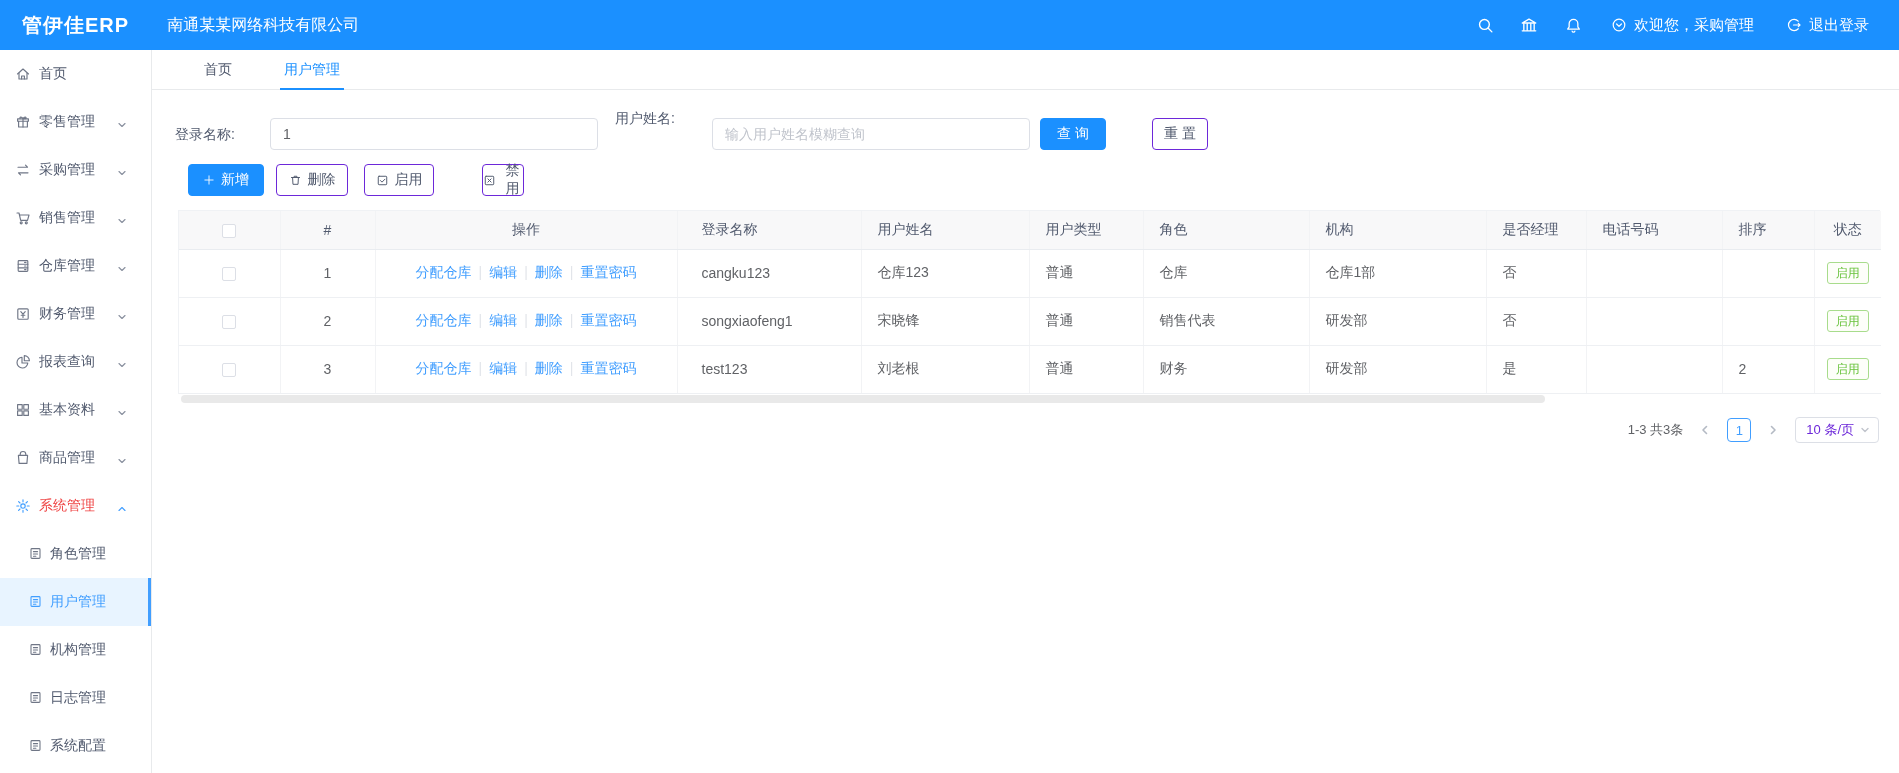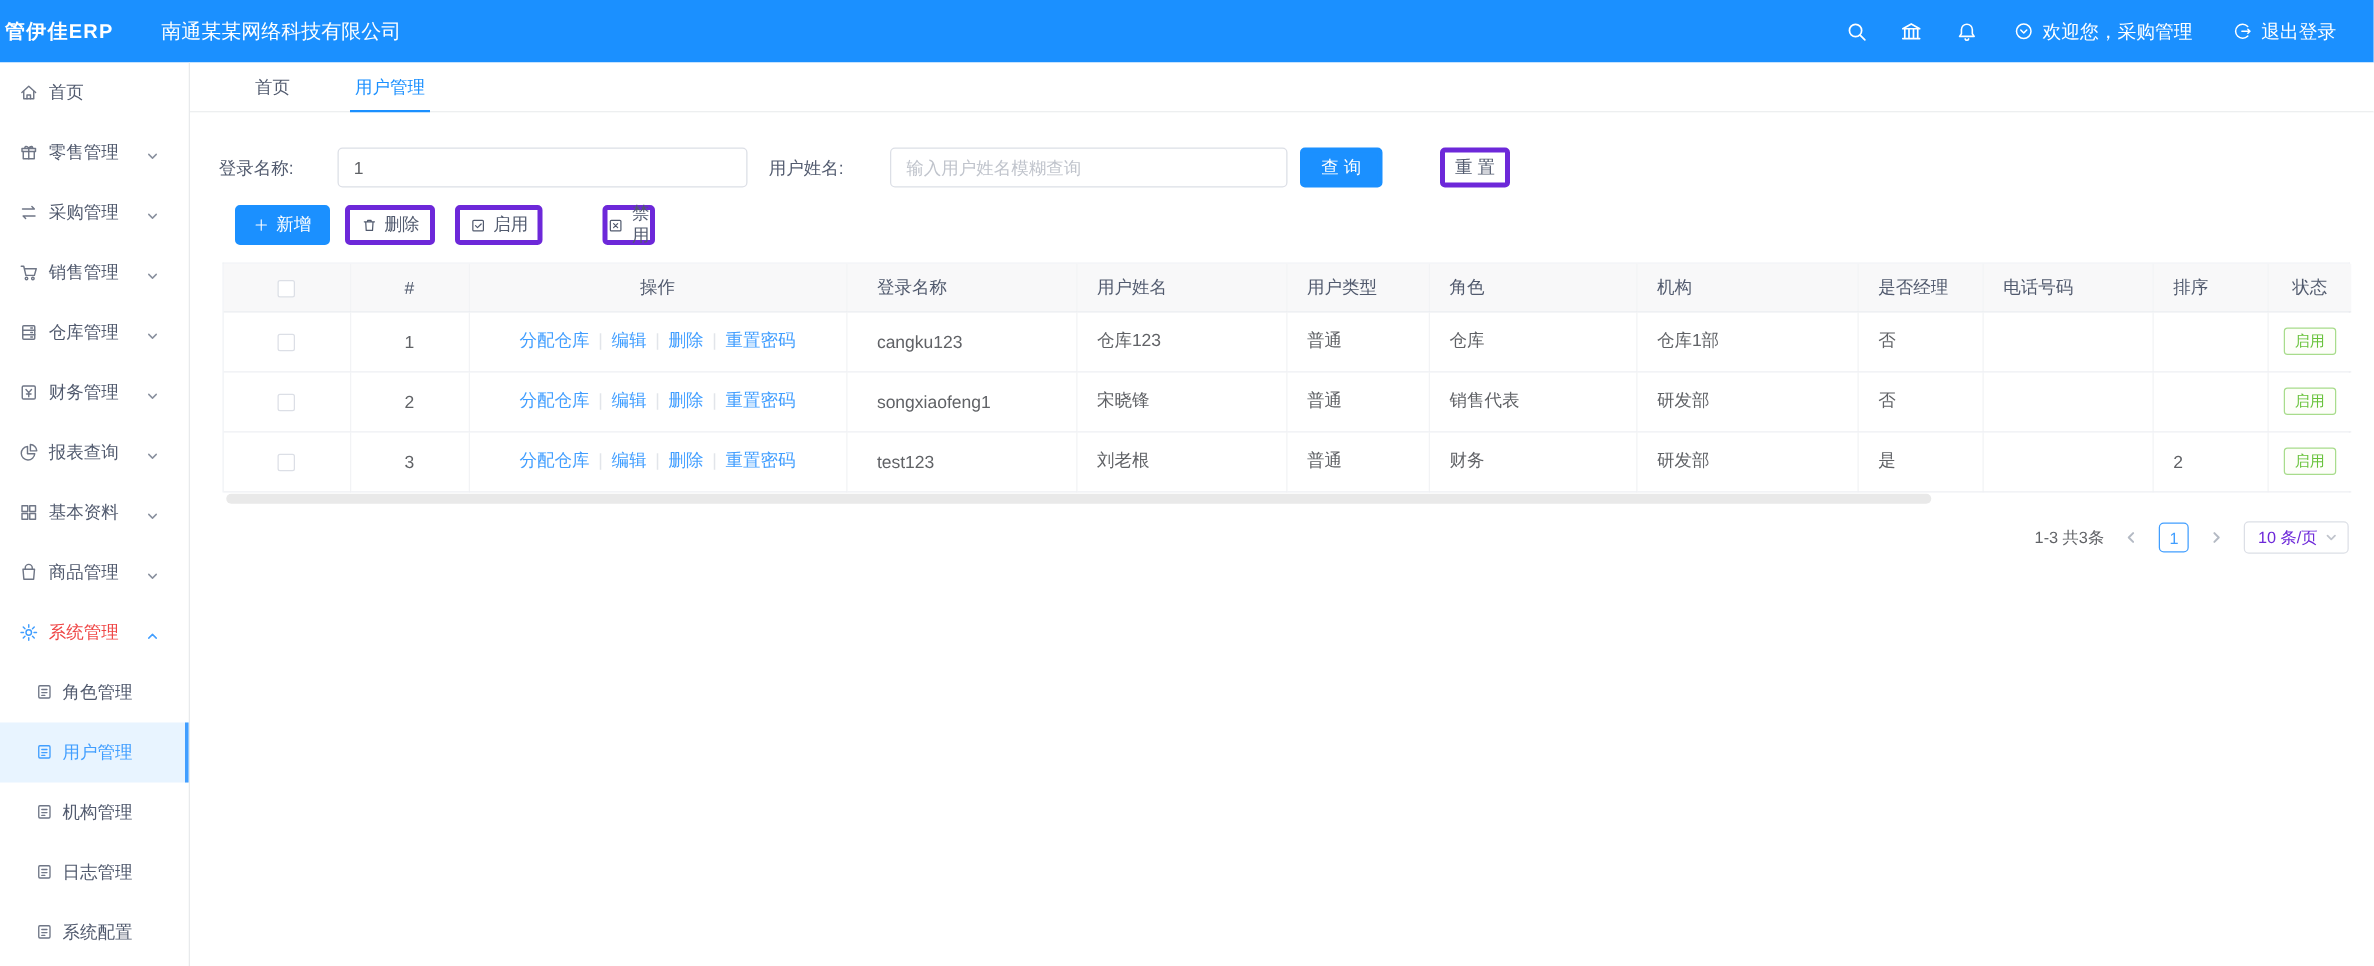--- a/index.html
+++ b/index.html
@@ -4,21 +4,21 @@
 <style>
   * { box-sizing: border-box; margin: 0; padding: 0; }
   html,body { width:1899px; height:773px; overflow:hidden; background:#fff;
     font-family:"Liberation Sans","DejaVu Sans",sans-serif; }
   .abs { position:absolute; }
   #app { position:relative; width:1899px; height:773px; background:#fff; }
 
   
   .topbar { left:0; top:0; width:1899px; height:50px; background:#1b90ff; color:#fff;
     display:flex; align-items:center; }
-  .logo { font-size:16px; font-weight:bold; margin-left:4px; letter-spacing:1px; }
+  .logo { font-size:20px; font-weight:bold; margin-left:22px; letter-spacing:1px; }
   .company { font-size:16px; margin-left:38px; }
   .top-right { position:absolute; right:14px; top:0; height:50px; display:flex; align-items:center; gap:0; }
   .tb-ic { width:44px; height:50px; display:flex; align-items:center; justify-content:center; cursor:pointer; }
   .tb-ic svg { stroke:#fff; }
   .tb-user, .tb-logout { display:flex; align-items:center; gap:7px; font-size:15px; padding:0 16px; height:50px; cursor:pointer; }
 
   
   .sidebar { left:0; top:50px; width:152px; height:723px; background:#fff;
     border-right:1px solid #e8eaec; overflow:hidden; }
   .side-item { height:48px; display:flex; align-items:center; position:relative;
@@ -41,21 +41,21 @@
   .tab.active { color:#1b90ff; border-bottom:2px solid #1b90ff; }
 
   
   .content { left:152px; top:90px; width:1747px; height:683px; background:#fff; }
   .f-label { font-size:14px; color:#515a6e; height:32px; line-height:32px; }
   .f-input { height:32px; border:1px solid #dcdfe6; border-radius:4px; padding:0 12px;
     font-size:14px; color:#606266; outline:none; width:100%;
     font-family:"Liberation Sans","DejaVu Sans",sans-serif; }
   .f-input::placeholder { color:#c0c4cc; }
   .btn { height:32px; border-radius:4px; font-size:14px; display:inline-flex; align-items:center;
-    justify-content:center; cursor:pointer; border:4px solid #6d28d9; background:#fff; color:#515a6e;
+    justify-content:center; cursor:pointer; border:1px solid #6d28d9; background:#fff; color:#515a6e;
     width:100%; gap:6px; font-family:"Liberation Sans","DejaVu Sans",sans-serif; }
   .btn.primary { background:#1b90ff; border-color:#1b90ff; color:#fff; }
   .btn .b-ic { display:inline-flex; }
   .btn .b-ic svg { stroke:currentColor; fill:none; stroke-width:1.2; stroke-linecap:round; stroke-linejoin:round; }
   .sp2 { letter-spacing:4px; margin-right:-4px; }
 
   
   .tbl-wrap { border:1px solid #f0f2f5; border-bottom:none; }
   table { border-collapse:collapse; table-layout:fixed; width:1702px; font-size:14px; }
   th { height:38px; background:#f8f8f9; color:#515a6e; font-weight:500; text-align:left;
@@ -321,21 +321,21 @@
     <div class="tab">首页</div>
     <div class="tab active">用户管理</div>
   </nav>
 
   <main class="abs content">
 
     <div class="abs f-label" style="left:23px; top:28px;">登录名称:</div>
     <div class="abs" style="left:118px; top:28px; width:328px;">
       <input class="f-input" type="text" value="1" style="">
     </div>
-    <div class="abs f-label" style="left:463px; top:28px;">用户姓名:</div>
+    <div class="abs f-label" style="left:463px; top:12px;">用户姓名:</div>
     <div class="abs" style="left:560px; top:28px; width:318px;">
       <input class="f-input" type="text" placeholder="输入用户姓名模糊查询" style="">
     </div>
     <div class="abs" style="left:888px; top:28px; width:66px;">
       <button class="btn primary">
           <span class="sp2">查询</span>
         </button>
     </div>
     <div class="abs" style="left:1000px; top:28px; width:56px;">
       <button class="btn">

